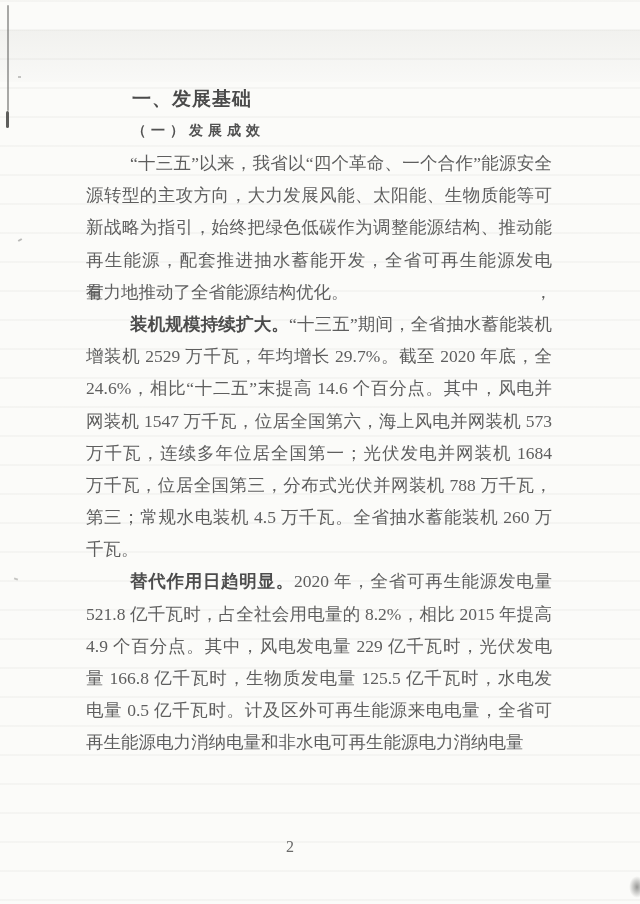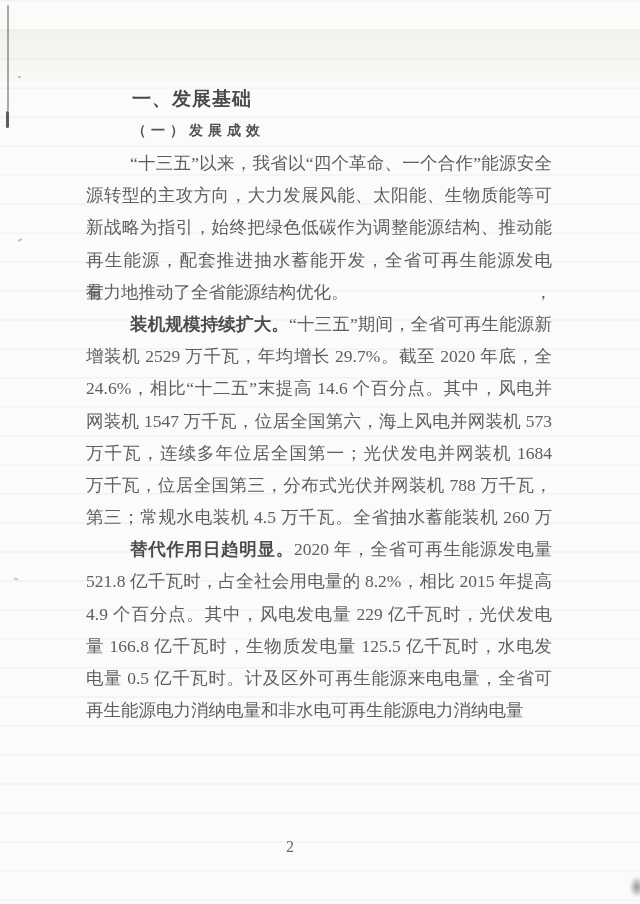--- a/index.html
+++ b/index.html
@@ -101,27 +101,28 @@
 
     <div class="para">
       <div class="line indent jfull">“十三五”以来，我省以“四个革命、一个合作”能源安全</div>
       <div class="line jfull">源转型的主攻方向，大力发展风能、太阳能、生物质能等可</div>
       <div class="line jfull">新战略为指引，始终把绿色低碳作为调整能源结构、推动能</div>
       <div class="line jfull">再生能源，配套推进抽水蓄能开发，全省可再生能源发电量，</div>
       <div class="line">有力地推动了全省能源结构优化。</div>
     </div>
 
     <div class="para">
-      <div class="line indent jfull"><span class="lead">装机规模持续扩大。</span><span>“十三五”期间，全省可再生能源新</span></div>
+      <div class="line indent jfull"><span class="lead">装机规模持续扩大。</span><span>“十三五”期间，全省抽水蓄能装机</span></div>
       <div class="line jfull">增装机 2529 万千瓦，年均增长 29.7%。截至 2020 年底，全</div>
       <div class="line jfull">24.6%，相比“十二五”末提高 14.6 个百分点。其中，风电并</div>
       <div class="line jfull">网装机 1547 万千瓦，位居全国第六，海上风电并网装机 573</div>
       <div class="line jfull">万千瓦，连续多年位居全国第一；光伏发电并网装机 1684</div>
       <div class="line jfull">万千瓦，位居全国第三，分布式光伏并网装机 788 万千瓦，</div>
       <div class="line jfull">第三；常规水电装机 4.5 万千瓦。全省抽水蓄能装机 260 万</div>
+      <div class="line">千瓦。</div>
     </div>
 
     <div class="para">
       <div class="line indent jfull"><span class="lead">替代作用日趋明显。</span><span>2020 年，全省可再生能源发电量</span></div>
       <div class="line jfull">521.8 亿千瓦时，占全社会用电量的 8.2%，相比 2015 年提高</div>
       <div class="line jfull">4.9 个百分点。其中，风电发电量 229 亿千瓦时，光伏发电</div>
       <div class="line jfull">量 166.8 亿千瓦时，生物质发电量 125.5 亿千瓦时，水电发</div>
       <div class="line jfull">电量 0.5 亿千瓦时。计及区外可再生能源来电电量，全省可</div>
       <div class="line">再生能源电力消纳电量和非水电可再生能源电力消纳电量</div>
     </div>

